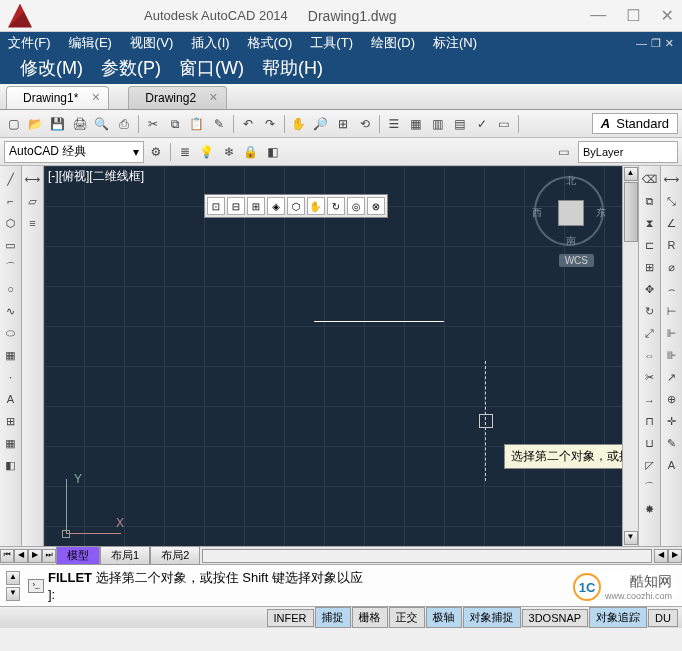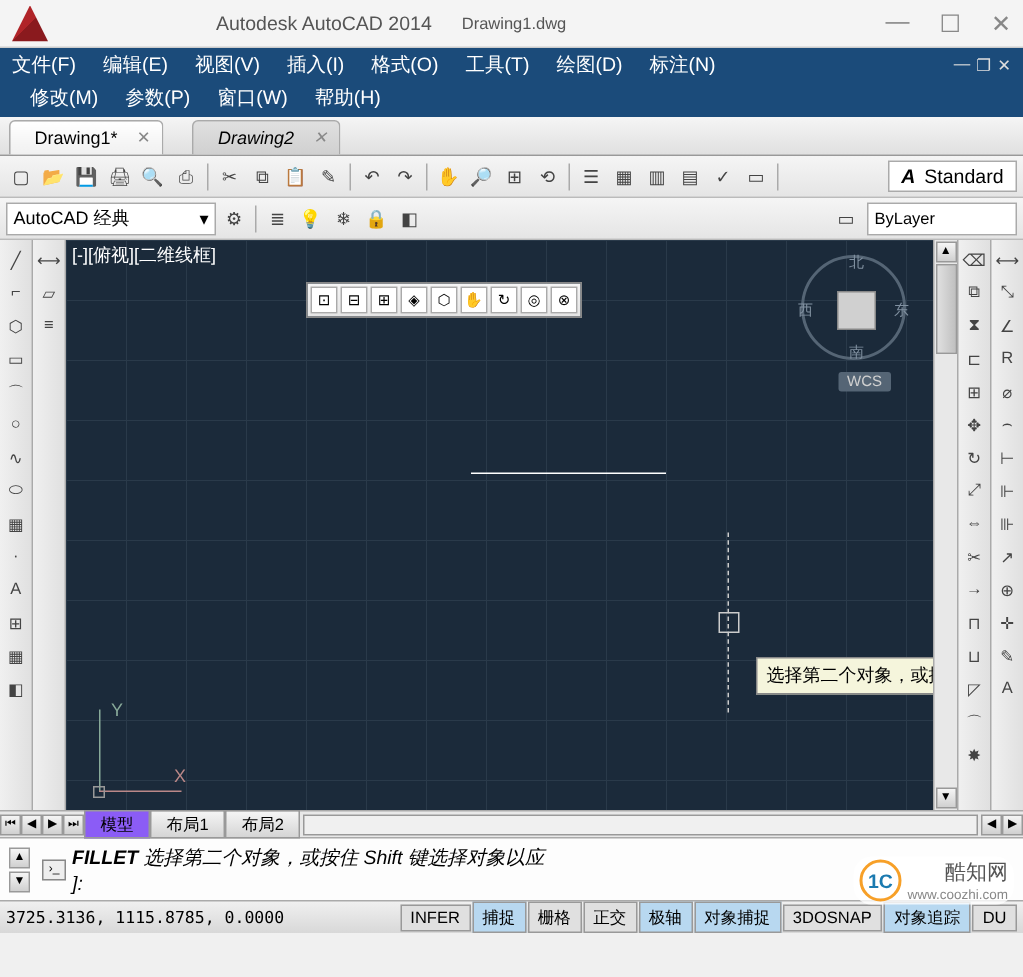--- a/index.html
+++ b/index.html
@@ -1,30 +1,30 @@
 <!DOCTYPE html>
 <html><head>
 <meta charset="utf-8">
 <style>
 * { margin: 0; padding: 0; box-sizing: border-box; font-family: "Microsoft YaHei", Arial, sans-serif; }
 body { width: 682px; height: 651px; overflow: hidden; background: #f0f0f0; position: relative; }
 .titlebar { height: 32px; background: #f4f4f4; display: flex; align-items: center; padding: 13px 8px; border-bottom: 1px solid #ccc; }
 .logo { width: 24px; height: 24px; background: linear-gradient(135deg, #b02428 50%, #8a1a1e 50%); clip-path: polygon(50% 0, 100% 100%, 0 100%); margin-right: 12px; }
 .titlebar-spacer { width: 100px; }
 .title-text { font-size: 13px; color: #555; }
-.title-text2 { font-size: 11px; color: #555; margin-left: 20px; }
+.title-text2 { font-size: 14px; color: #555; margin-left: 20px; }
 .win-controls { margin-left: auto; display: flex; gap: 20px; color: #888; font-size: 16px; }
 .win-btn { cursor: pointer; }
 .menubar { background: #1b4b7a; color: #fff; display: flex; align-items: center; padding: 2px 8px; font-size: 13px; flex-wrap: wrap; min-height: 22px; }
-.menubar2 { background: #1b4b7a; color: #fff; display: flex; align-items: center; padding: 2px 8px 4px 20px; font-size: 13px; }
+.menubar2 { background: #1b4b7a; color: #fff; display: flex; align-items: center; padding: 2px 8px 4px 20px; font-size: 18px; }
 .menu-item { margin-right: 18px; cursor: pointer; white-space: nowrap; }
 .menu-right { margin-left: auto; display: flex; gap: 4px; color: #ddd; font-size: 11px; }
 .tabbar { background: linear-gradient(#f5f5f5,#e0e0e0); height: 26px; display: flex; align-items: flex-end; padding-left: 6px; border-bottom: 1px solid #999; }
 .doc-tab { background: linear-gradient(#fff,#f0f0f0); padding: 4px 30px 4px 16px; font-size: 12px; border: 1px solid #aaa; border-bottom: none; border-radius: 4px 4px 0 0; margin-right: 19px; position: relative; cursor: pointer; }
-.doc-tab.inactive { background: linear-gradient(#e0e0e0,#d0d0d0); font-style: italic; }
+.doc-tab.inactive { background: linear-gradient(#e0e0e0,#d0d0d0); }
 .tab-close { position: absolute; right: 8px; top: 4px; color: #888; font-size: 11px; }
 .toolbar1, .toolbar2 { background: linear-gradient(#f5f5f5,#e5e5e5); height: 28px; display: flex; align-items: center; padding: 0 4px; border-bottom: 1px solid #bbb; gap: 2px; }
 .tb-btn { width: 20px; height: 20px; display: flex; align-items: center; justify-content: center; font-size: 12px; color: #444; cursor: pointer; border: 1px solid transparent; }
 .tb-sep { width: 1px; height: 18px; background: #aaa; margin: 0 2px; }
 .workspace-combo { width: 140px; height: 22px; border: 1px solid #aaa; background: #fff; font-size: 12px; padding: 0 4px; display: flex; align-items: center; }
 .layer-combo { width: 100px; height: 22px; border: 1px solid #aaa; background: #fff; font-size: 11px; padding: 0 4px; display: flex; align-items: center; margin-left: 2px; }
 .style-box { margin-left: auto; background: #fff; border: 1px solid #aaa; padding: 2px 8px; font-size: 13px; display: flex; align-items: center; gap: 6px; }
 .main-area { display: flex; height: 380px; position: relative; }
 .vtoolbar { width: 22px; background: linear-gradient(90deg,#f0f0f0,#e0e0e0); display: flex; flex-direction: column; gap: 4px; padding: 4px 0; align-items: center; border-right: 1px solid #aaa; }
 .vtoolbar.right { border-left: 1px solid #aaa; border-right: none; }
@@ -51,21 +51,21 @@
 .ucs-x { position: absolute; bottom: 0; left: 0; width: 55px; height: 1px; background: #b88; }
 .ucs-ylbl { position: absolute; bottom: 48px; left: 8px; color: #8a9; font-size: 12px; }
 .ucs-xlbl { position: absolute; bottom: 4px; left: 50px; color: #b88; font-size: 12px; }
 .ucs-box { position: absolute; bottom: -4px; left: -4px; width: 8px; height: 8px; border: 1px solid #999; }
 .hscroll-row { height: 18px; background: #e8e8e8; display: flex; align-items: center; border-top: 1px solid #aaa; font-size: 11px; }
 .htab { padding: 1px 10px; background: linear-gradient(#f5f5f5,#d5d5d5); border: 1px solid #999; cursor: pointer; }
 .htab.active { background: #8b5cf6; }
 .harrow { width: 14px; height: 14px; background: linear-gradient(#f5f5f5,#d0d0d0); border: 1px solid #999; font-size: 8px; text-align: center; cursor: pointer; }
 .cmdline { background: #fdfdfd; padding: 4px 6px; font-size: 13px; border-top: 1px solid #aaa; display: flex; align-items: center; gap: 4px; min-height: 40px; }
 .cmd-icon { width: 16px; height: 14px; border: 1px solid #888; background: #eee; font-size: 8px; text-align: center; }
-.cmd-text { font-family: monospace; font-style: italic; }
+.cmd-text { font-family: monospace; }
 .cmd-bold { font-weight: bold; }
 .statusbar { background: linear-gradient(#f0f0f0,#d8d8d8); height: 22px; display: flex; align-items: center; font-size: 11px; padding: 0 4px; border-top: 1px solid #aaa; }
 .coord { font-family: monospace; margin-right: 12px; }
 .sb-toggle { padding: 2px 6px; border: 1px solid #999; background: #e0e0e0; cursor: pointer; margin-left: 1px; }
 .sb-toggle.on { background: #b8d8f0; }
 .watermark { position: absolute; right: 6px; bottom: 48px; display: flex; align-items: center; gap: 4px; z-index: 20; background: rgba(255,255,255,0.8); padding: 2px 4px; border-radius: 12px; text-align: right; }
 .wm-icon { width: 28px; height: 28px; border: 2px solid #f7a028; border-radius: 50%; display: flex; align-items: center; justify-content: center; color: #1b7ab0; font-weight: bold; font-size: 13px; }
 .wm-text { font-size: 14px; color: #555; }
 .wm-url { font-size: 9px; color: #888; }
 </style>
@@ -296,21 +296,20 @@
   <div class="cmd-icon">›_</div>
   <div class="cmd-text">
     <div>
       <span class="cmd-bold">FILLET</span><span> 选择第二个对象，或按住 </span><span>Shift</span><span> 键选择对象以应</span>
     </div>
     <div>]:</div>
   </div>
 </div>
 
 <div class="statusbar">
-  <span class="coord">3725.3136, 1115.8785, 0.0000</span>
   <div style="flex:1"></div>
   <div class="sb-toggle">INFER</div>
   <div class="sb-toggle on">捕捉</div>
   <div class="sb-toggle">栅格</div>
   <div class="sb-toggle">正交</div>
   <div class="sb-toggle on">极轴</div>
   <div class="sb-toggle on">对象捕捉</div>
   <div class="sb-toggle">3DOSNAP</div>
   <div class="sb-toggle on">对象追踪</div>
   <div class="sb-toggle">DU</div>

